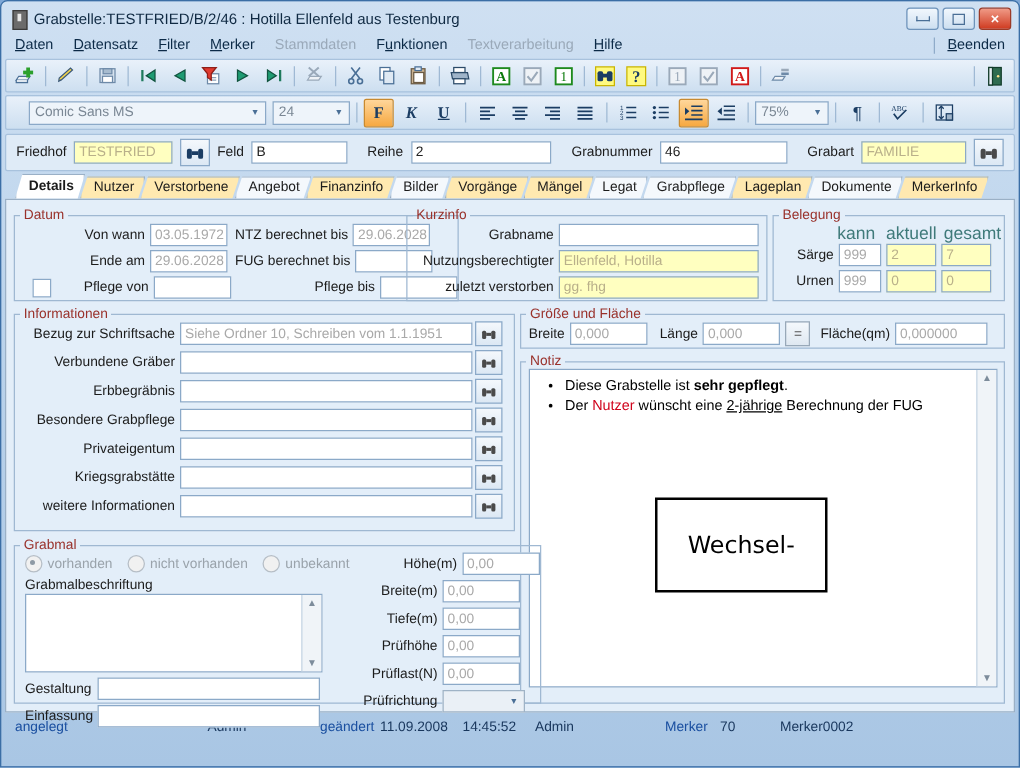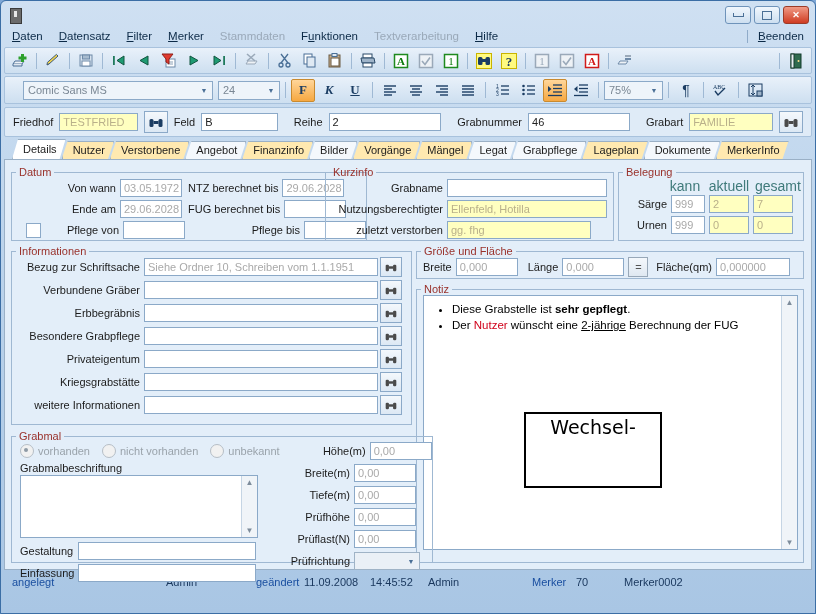--- a/index.html
+++ b/index.html
@@ -113,21 +113,21 @@
   .tab{
     height:17px;line-height:17px;padding:0 8px 0 10px;font-size:11px;color:#1b1b1b;
     background:#ffe9b0;border:1px solid #9ab0c6;border-bottom:none;
     margin-right:-4px;position:relative;
     -webkit-clip-path:polygon(6px 0,100% 0,calc(100% - 6px) 100%,0 100%);
     clip-path:polygon(6px 0,100% 0,calc(100% - 6px) 100%,0 100%);
     white-space:nowrap;
   }
   .tab.plain{background:#f4f8fc;}
   .tab.active{
-    background:#fff;font-weight:normal;z-index:5;height:19px;line-height:19px;
+    background:#fff;font-weight:bold;z-index:5;height:19px;line-height:19px;
   }
   
   .page{
     background:#e3eef9;border:1px solid #9ab0c6;
     height:411px;box-sizing:border-box;position:relative;
     padding:4px;
   }
   fieldset{
     border:1px solid #9fb8d2;margin:0;padding:0;position:absolute;box-sizing:border-box;
     background:transparent;
@@ -153,23 +153,23 @@
     background:#f0f4f8;border-left:1px solid #c6d5e4;
     display:flex;flex-direction:column;justify-content:space-between;align-items:center;
   }
   .sarrow{width:13px;height:13px;display:flex;align-items:center;justify-content:center;color:#7d8c9b;font-size:8px;}
   
   .notiz-list{padding:6px 6px 0 8px;font-size:11.5px;color:#000;line-height:15px;}
   .notiz-list li{margin:0 0 1px 8px;}
   .notiz-list ul{margin:0;padding-left:12px;}
   .red{color:#d0021b;}
   .wechsel{
-    position:absolute;left:100px;top:116px;width:134px;height:72px;
+    position:absolute;left:100px;top:102px;width:134px;height:72px;
     border:2px solid #000;background:#fff;
-    display:flex;flex-direction:column;align-items:center;
+    display:flex;flex-direction:column;align-items:center;justify-content:center;
     font-family:"DejaVu Sans",sans-serif;font-size:19px;color:#000;line-height:26px;
   }
   .wechsel span{display:block;}
   .wechsel .l2{align-self:center;padding-left:14px;}
   
   .statusbar{
     margin-top:3px;height:18px;display:flex;align-items:center;
     font-size:11px;color:#18365c;padding-left:8px;gap:0;
   }
   .st-blue{color:#1a4fa0;}
@@ -177,20 +177,21 @@
 </style>
 </head>
 <body>
 
 <div class="win">
 
   <div class="titlebar">
     <span class="tb-icon">
         <span class="bk"></span>
       </span>
+    <span class="tb-title">Grabstelle:TESTFRIED/B/2/46 : Hotilla Ellenfeld aus Testenburg</span>
     <span class="wbtns">
       <span class="wbtn">
           <span class="min"></span>
         </span>
       <span class="wbtn">
           <span class="max"></span>
         </span>
       <span class="wbtn close">✕</span>
     </span>
   </div>
@@ -581,21 +582,21 @@
       <div class="row" style="padding:1px 0 0 3px">
         <span class="lbl" style="width:114px;text-align:right">Grabname</span>
         <span class="inp" style="width:160px;margin-left:4px"></span>
       </div>
       <div class="row" style="padding:3px 0 0 3px">
         <span class="lbl" style="width:114px;text-align:right">Nutzungsberechtigter</span>
         <span class="inp yellow" style="width:160px;margin-left:4px">Ellenfeld, Hotilla</span>
       </div>
       <div class="row" style="padding:3px 0 0 3px">
         <span class="lbl" style="width:114px;text-align:right">zuletzt verstorben</span>
-        <span class="inp yellow" style="width:144px;margin-left:4px">gg. fhg</span>
+        <span class="inp yellow" style="width:160px;margin-left:4px">gg. fhg</span>
       </div>
     </fieldset>
 
     <fieldset style="left:613px;top:6px;width:186px;height:75px">
       <legend>Belegung</legend>
       <div class="row" style="padding:0 0 0 4px">
         <span style="width:44px"></span>
         <span class="bhead" style="width:36px;text-align:center">kann</span>
         <span class="bhead" style="width:44px;text-align:center;margin-left:4px">aktuell</span>
         <span class="bhead" style="width:44px;text-align:center;margin-left:4px">gesamt</span>

